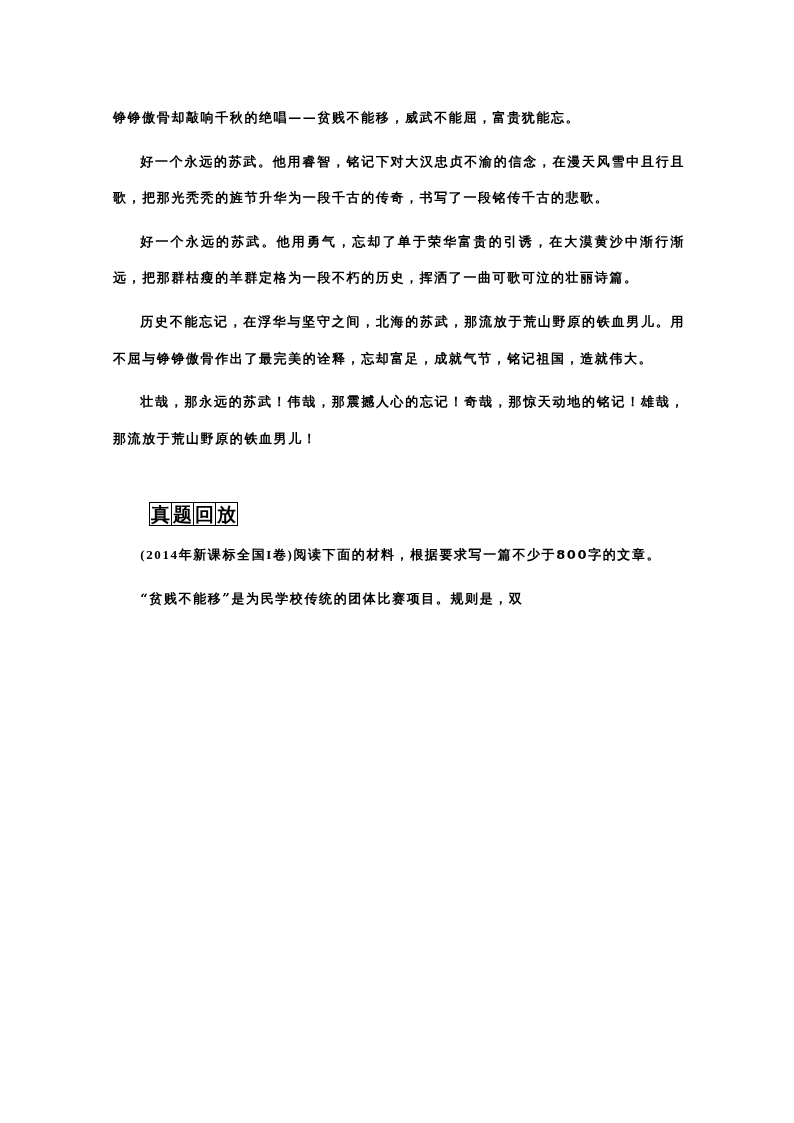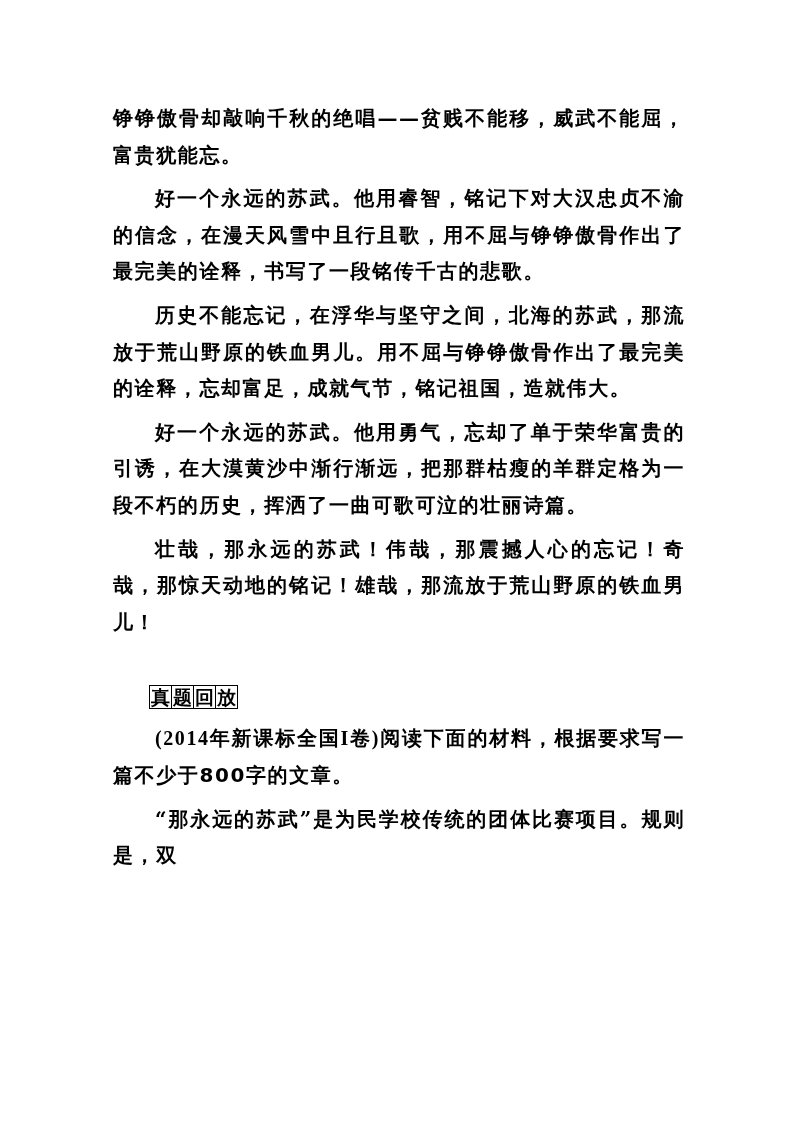--- a/index.html
+++ b/index.html
@@ -16,21 +16,21 @@
       color: #000000;
     }
     .page {
       position: absolute;
       left: 113px;
       top: 100px;
       width: 572px;
     }
     .para {
       margin: 0 0 7px 0;
-      font-size: 20px;
+      font-size: 13px;
       line-height: 36.6px;
       text-align: justify;
       text-justify: inter-character;
       letter-spacing: 1.6px;
       font-weight: bold;
     }
     .para.indent { text-indent: 2.1em; }
     .para.cont { text-indent: 0; }
     .heading-wrap {
       margin: 40px 0 6px 0;
@@ -63,35 +63,35 @@
       font-weight: bold;
     }
   </style>
 </head>
 <body>
 
 <div class="page">
 
   <p class="para cont">铮铮傲骨却敲响千秋的绝唱——贫贱不能移，威武不能屈，富贵犹能忘。</p>
 
-  <p class="para indent">好一个永远的苏武。他用睿智，铭记下对大汉忠贞不渝的信念，在漫天风雪中且行且歌，用不屈与铮铮傲骨作出了最完美的诠释，书写了一段铭传千古的悲歌。</p>
+  <p class="para indent">好一个永远的苏武。他用睿智，铭记下对大汉忠贞不渝的信念，在漫天风雪中且行且歌，把那光秃秃的旌节升华为一段千古的传奇，书写了一段铭传千古的悲歌。</p>
+
+  <p class="para indent">好一个永远的苏武。他用勇气，忘却了单于荣华富贵的引诱，在大漠黄沙中渐行渐远，把那群枯瘦的羊群定格为一段不朽的历史，挥洒了一曲可歌可泣的壮丽诗篇。</p>
 
   <p class="para indent">历史不能忘记，在浮华与坚守之间，北海的苏武，那流放于荒山野原的铁血男儿。用不屈与铮铮傲骨作出了最完美的诠释，忘却富足，成就气节，铭记祖国，造就伟大。</p>
-
-  <p class="para indent">好一个永远的苏武。他用勇气，忘却了单于荣华富贵的引诱，在大漠黄沙中渐行渐远，把那群枯瘦的羊群定格为一段不朽的历史，挥洒了一曲可歌可泣的壮丽诗篇。</p>
 
 
   <p class="para indent">壮哉，那永远的苏武！伟哉，那震撼人心的忘记！奇哉，那惊天动地的铭记！雄哉，那流放于荒山野原的铁血男儿！</p>
 
   <div class="heading-wrap">
     <div class="boxed-heading">
       <span>真</span>
       <span>题</span>
       <span>回</span>
       <span>放</span>
     </div>
   </div>
 
   <p class="para indent sans-part"><span class="mixed-bold">(2014年新课标全国I卷)</span><span>阅读下面的材料，根据要求写一篇不少于800字的文章。</span></p>
 
-  <p class="para indent">“那永远的苏武”是为民学校传统的团体比赛项目。规则是，双</p>
+  <p class="para indent">“贫贱不能移”是为民学校传统的团体比赛项目。规则是，双</p>
 
 </div>
 
 </body></html>

